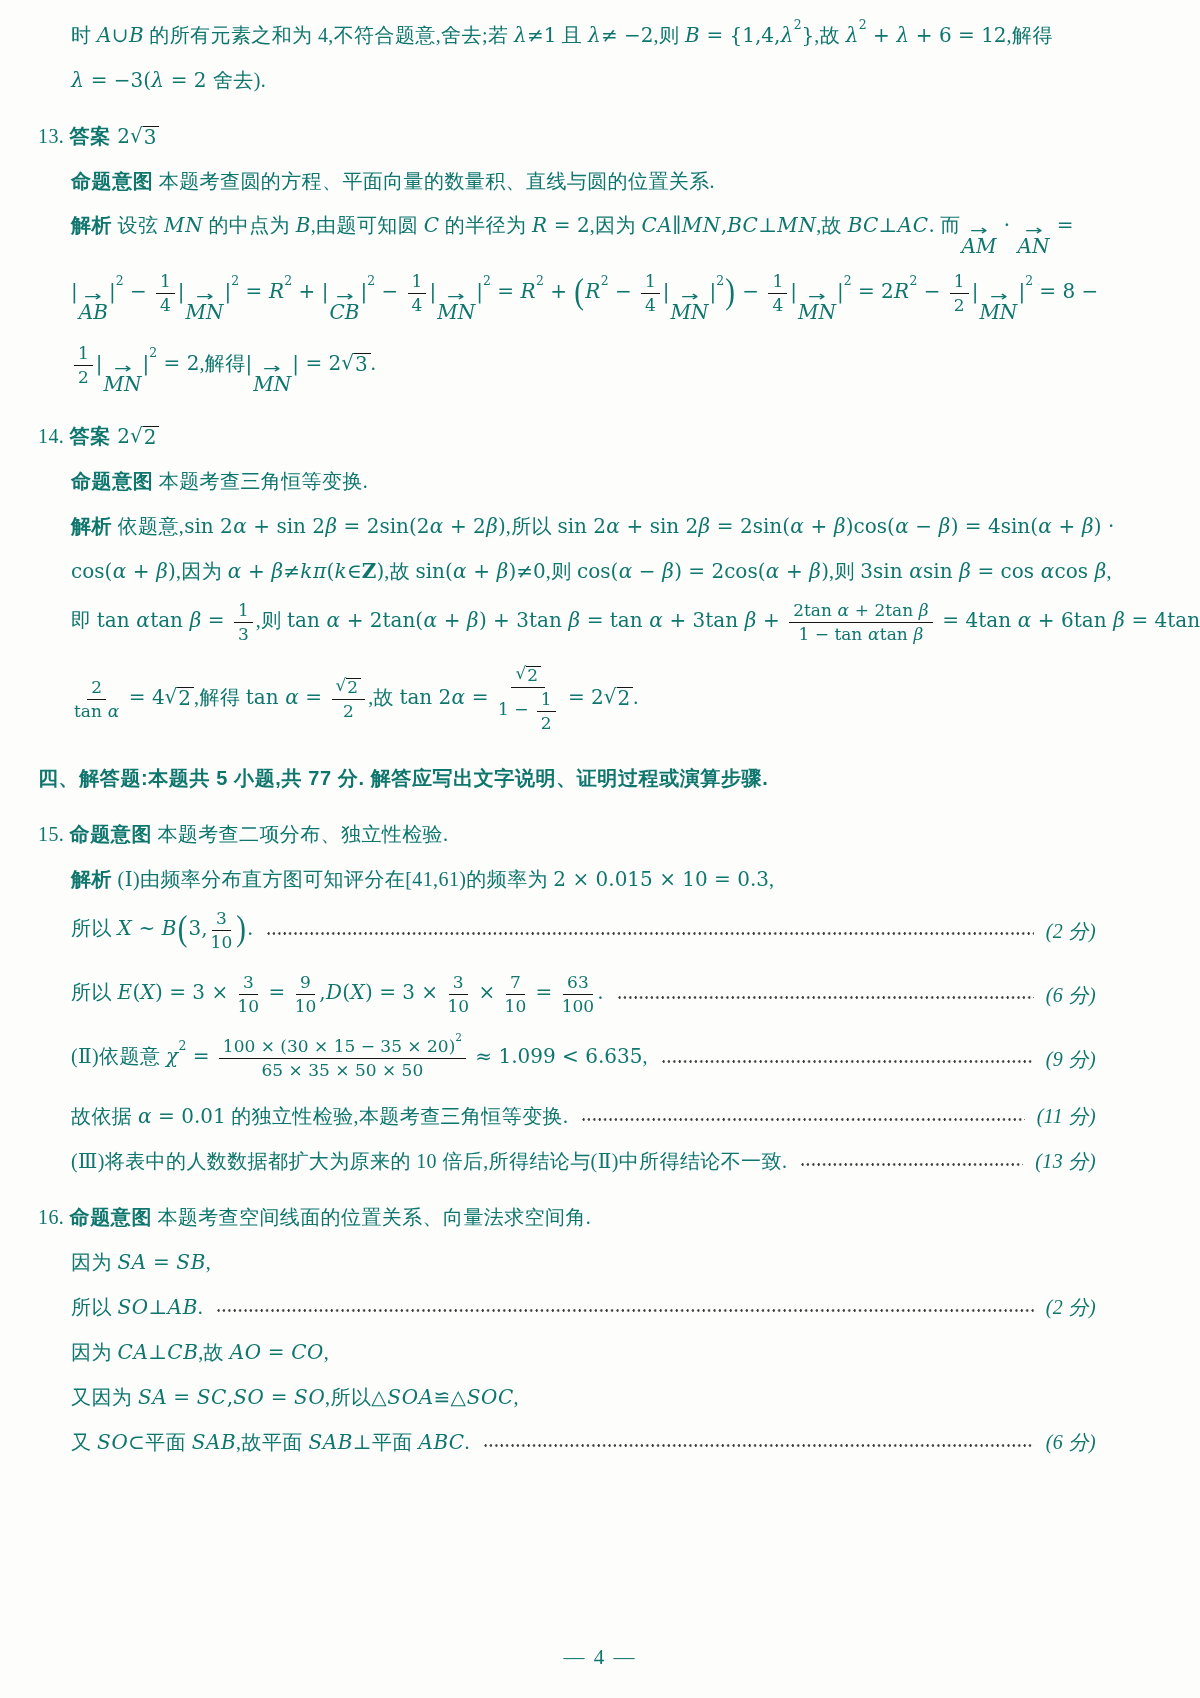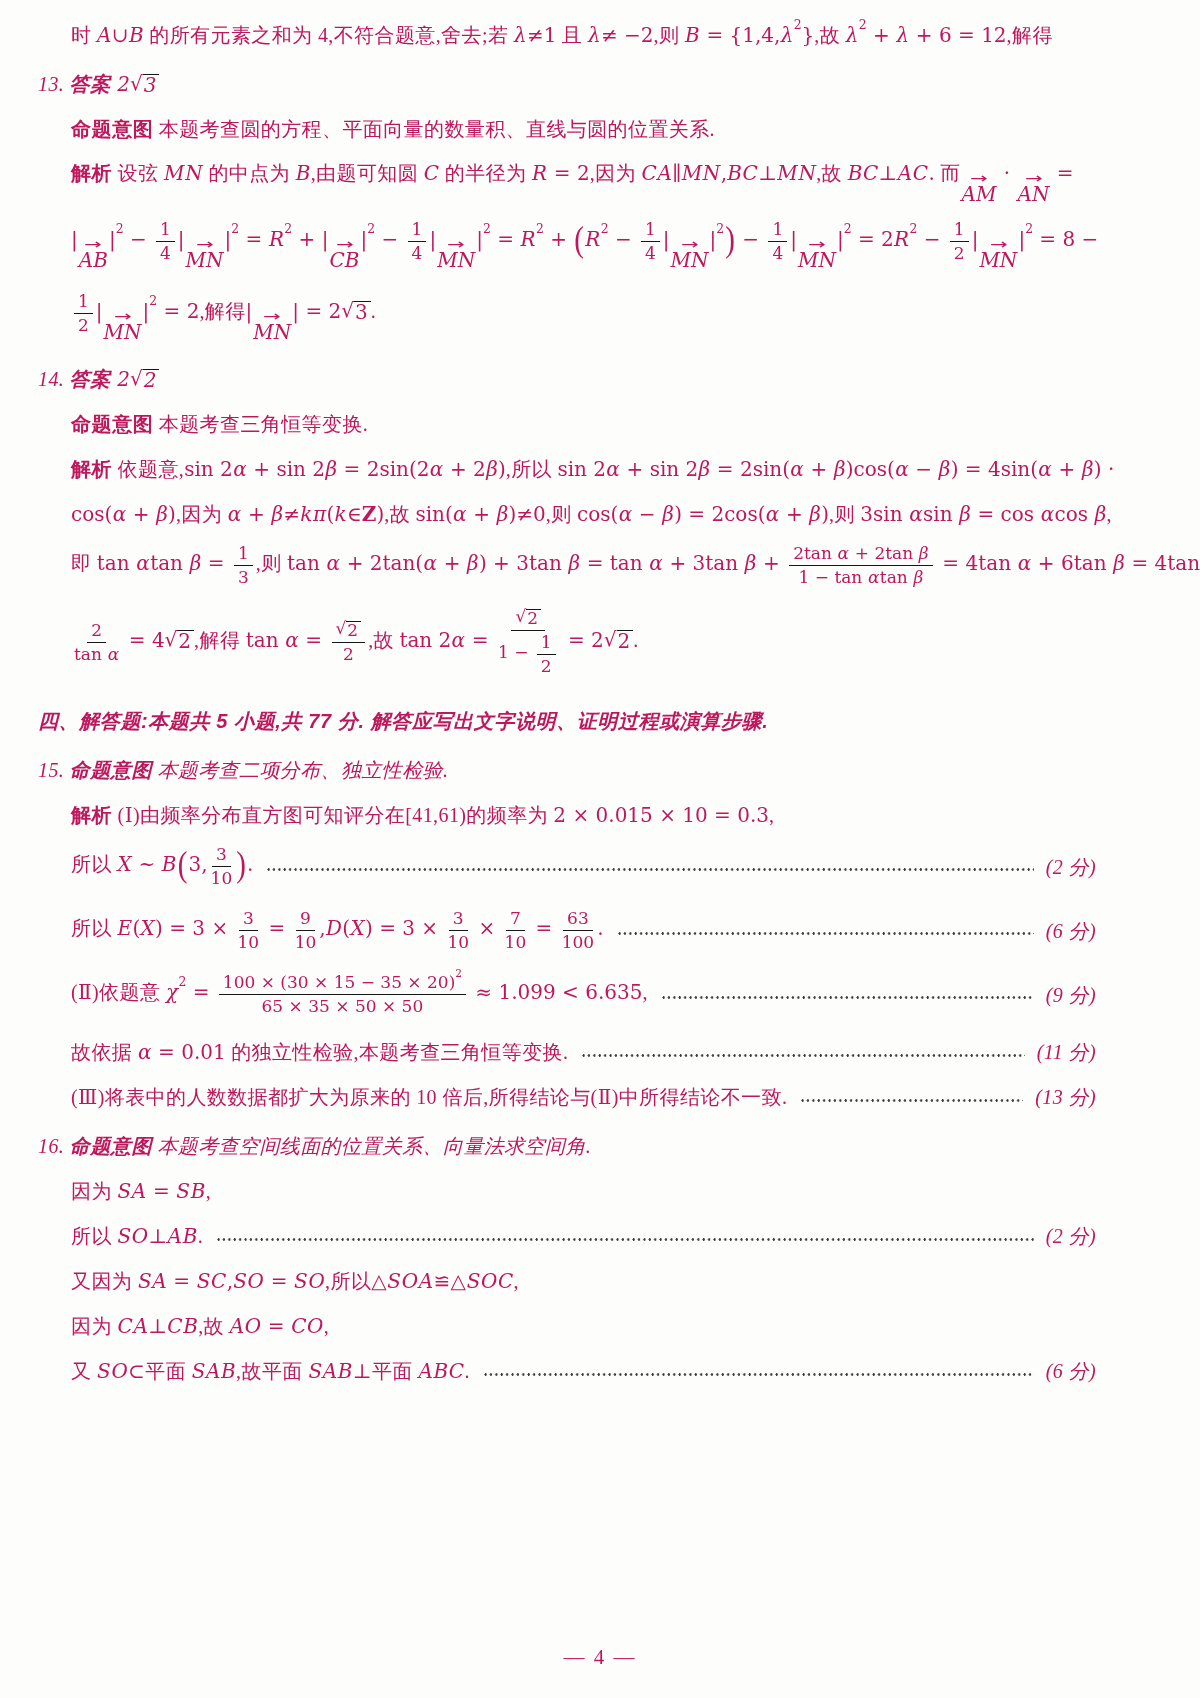--- a/index.html
+++ b/index.html
@@ -1,25 +1,25 @@
 <!DOCTYPE html>
 <html><head>
 <meta charset="utf-8">
 <style>
   html,body{margin:0;padding:0;background:#e8e8e8;}
   .page{
     width:1200px;height:1698px;box-sizing:border-box;
-    margin:0 auto;background:#fdfdfc;color:#be185d;
+    margin:0 auto;background:#fdfdfc;color:#0f766e;
     padding:20px 104px 0 38px;position:relative;overflow:hidden;
     font-family:"Liberation Serif","DejaVu Serif",serif;
     font-size:20px;line-height:1.4;
   }
   .line{display:flex;align-items:center;margin-bottom:15px;min-height:30px;}
   .line .seg-wrap{white-space:nowrap;}
-  .ind0{padding-left:0;margin-top:19px;font-style:italic;}
+  .ind0{padding-left:0;margin-top:26px;}
   .ind1{padding-left:33px;}
   .tall{margin-top:7px;margin-bottom:21px;}
   .xtall{margin-top:12px;margin-bottom:30px;}
   .ct{letter-spacing:.4px;}
   .cb{font-weight:700;letter-spacing:.6px;font-family:"Liberation Sans","DejaVu Sans",sans-serif;}
   .mm{font-family:"DejaVu Serif",serif;}
   .mm i{font-style:italic;padding:0 .3px;}
   .fun{font-style:normal;}
   .bb{font-weight:700;font-style:normal;}
   sup{font-size:.62em;position:relative;top:-.45em;line-height:0;}
@@ -41,20 +41,23 @@
   .page-number{position:absolute;left:0;right:0;bottom:26px;text-align:center;font-size:21px;letter-spacing:2px;}
 </style>
 </head>
 <body>
 
 <div class="page">
   <div id="doc-body">
       <div class="line ind1">
         <span class="seg-wrap"><span class="ct">时 </span><span class="mm"><i>A</i>∪<i>B</i></span><span class="ct"> 的所有元素之和为 4,不符合题意,舍去;若 </span><span class="mm"><i>λ</i>≠1</span><span class="ct"> 且 </span><span class="mm"><i>λ</i>≠ −2</span><span class="ct">,则 </span><span class="mm"><i>B</i> = {1,4,<i>λ</i><sup>2</sup>}</span><span class="ct">,故 </span><span class="mm"><i>λ</i><sup>2</sup> + <i>λ</i> + 6 = 12</span><span class="ct">,解得</span></span>
       </div>
+      <div class="line ind1">
+        <span class="seg-wrap"><span class="mm"><i>λ</i> = −3(<i>λ</i> = 2 </span><span class="ct">舍去).</span></span>
+      </div>
       <div class="line ind0">
         <span class="seg-wrap"><span class="ct">13. </span><span class="cb">答案</span><span class="mm">  2<span class="sq">
               <span class="sqr">√</span>
               <span class="sqb">3</span>
             </span></span></span>
       </div>
       <div class="line ind1">
         <span class="seg-wrap"><span class="cb">命题意图</span><span class="ct">  本题考查圆的方程、平面向量的数量积、直线与圆的位置关系.</span></span>
       </div>
       <div class="line ind1">
@@ -231,24 +234,24 @@
       </div>
       <div class="line ind1">
         <span class="seg-wrap"><span class="ct">因为 </span><span class="mm"><i>S</i><i>A</i> = <i>S</i><i>B</i></span><span class="ct">,</span></span>
       </div>
       <div class="line ind1">
         <span class="seg-wrap"><span class="ct">所以 </span><span class="mm"><i>S</i><i>O</i>⊥<i>A</i><i>B</i></span><span class="ct">.</span></span>
         <span class="leader"></span>
         <span class="score">(2 分)</span>
       </div>
       <div class="line ind1">
+        <span class="seg-wrap"><span class="ct">因为 </span><span class="mm"><i>C</i><i>A</i>⊥<i>C</i><i>B</i></span><span class="ct">,故 </span><span class="mm"><i>A</i><i>O</i> = <i>C</i><i>O</i></span><span class="ct">,</span></span>
+      </div>
+      <div class="line ind1">
         <span class="seg-wrap"><span class="ct">又因为 </span><span class="mm"><i>S</i><i>A</i> = <i>S</i><i>C</i>,<i>S</i><i>O</i> = <i>S</i><i>O</i></span><span class="ct">,所以△</span><span class="mm"><i>S</i><i>O</i><i>A</i></span><span class="ct">≌△</span><span class="mm"><i>S</i><i>O</i><i>C</i></span><span class="ct">,</span></span>
-      </div>
-      <div class="line ind1">
-        <span class="seg-wrap"><span class="ct">因为 </span><span class="mm"><i>C</i><i>A</i>⊥<i>C</i><i>B</i></span><span class="ct">,故 </span><span class="mm"><i>A</i><i>O</i> = <i>C</i><i>O</i></span><span class="ct">,</span></span>
       </div>
       <div class="line ind1">
         <span class="seg-wrap"><span class="ct">又 </span><span class="mm"><i>S</i><i>O</i></span><span class="ct">⊂平面 </span><span class="mm"><i>S</i><i>A</i><i>B</i></span><span class="ct">,故平面 </span><span class="mm"><i>S</i><i>A</i><i>B</i></span><span class="ct">⊥平面 </span><span class="mm"><i>A</i><i>B</i><i>C</i></span><span class="ct">.</span></span>
         <span class="leader"></span>
         <span class="score">(6 分)</span>
       </div>
     </div>
   <div class="page-number">— 4 —</div>
 </div>
 

